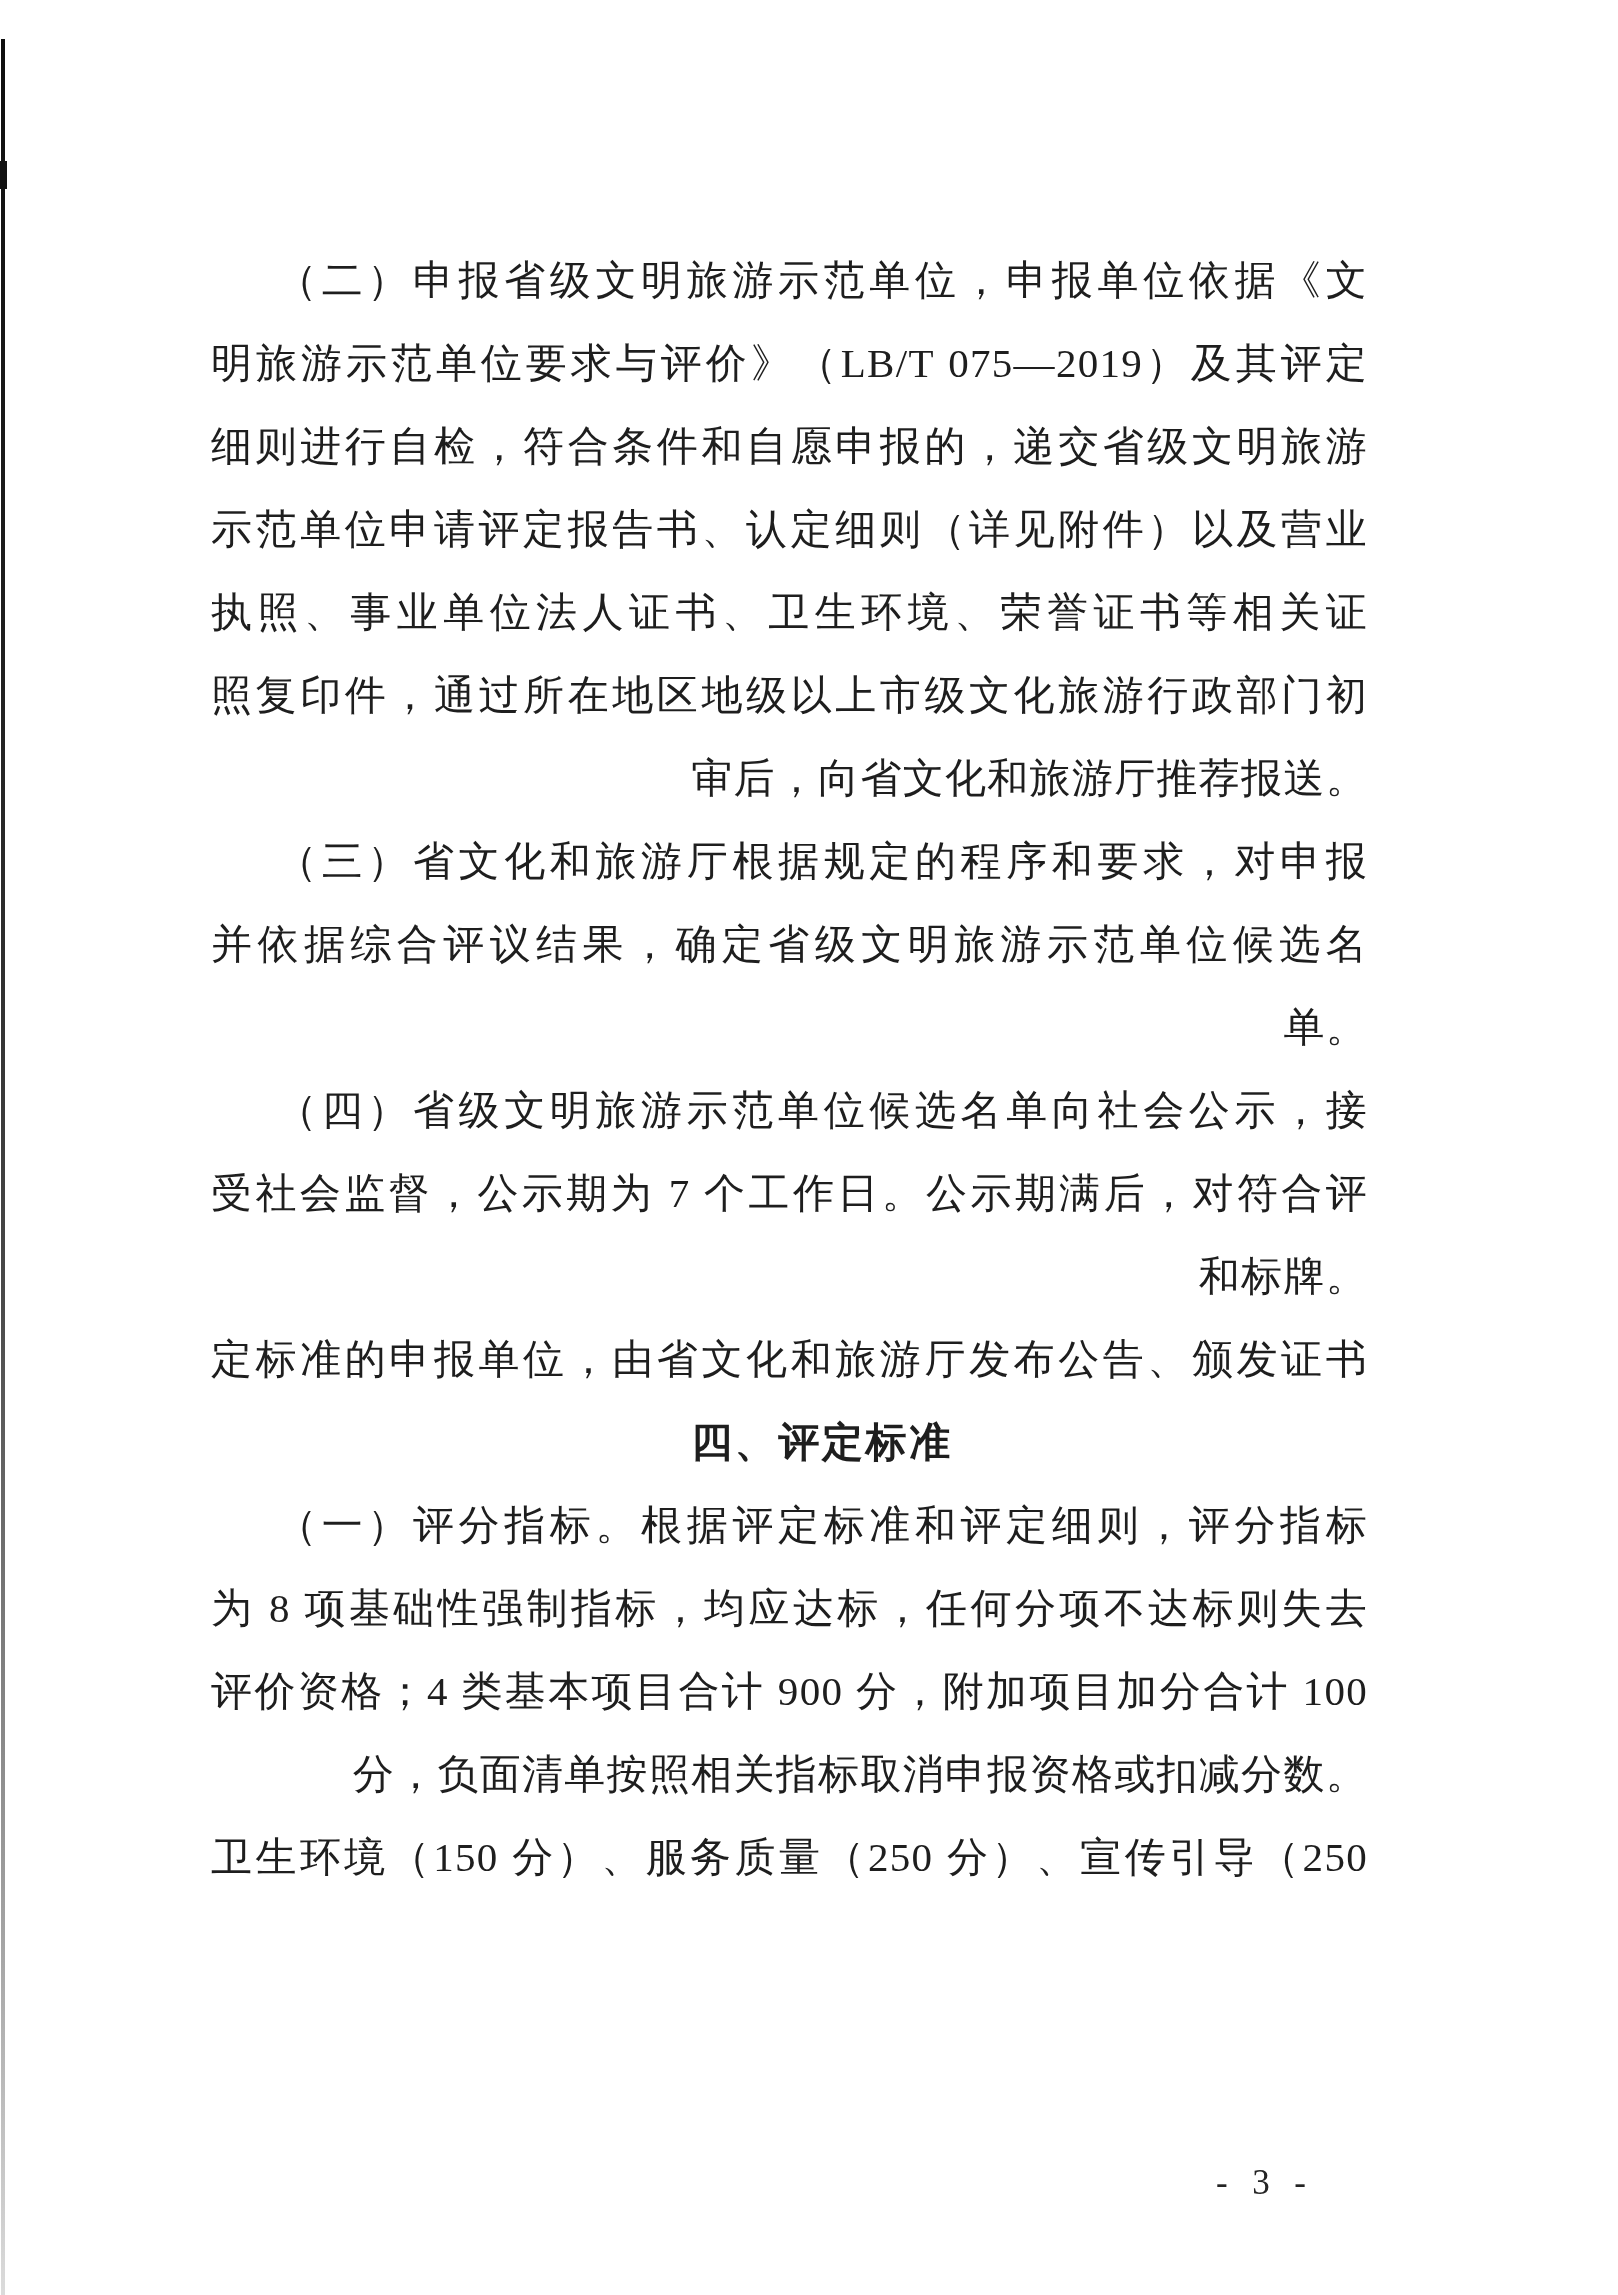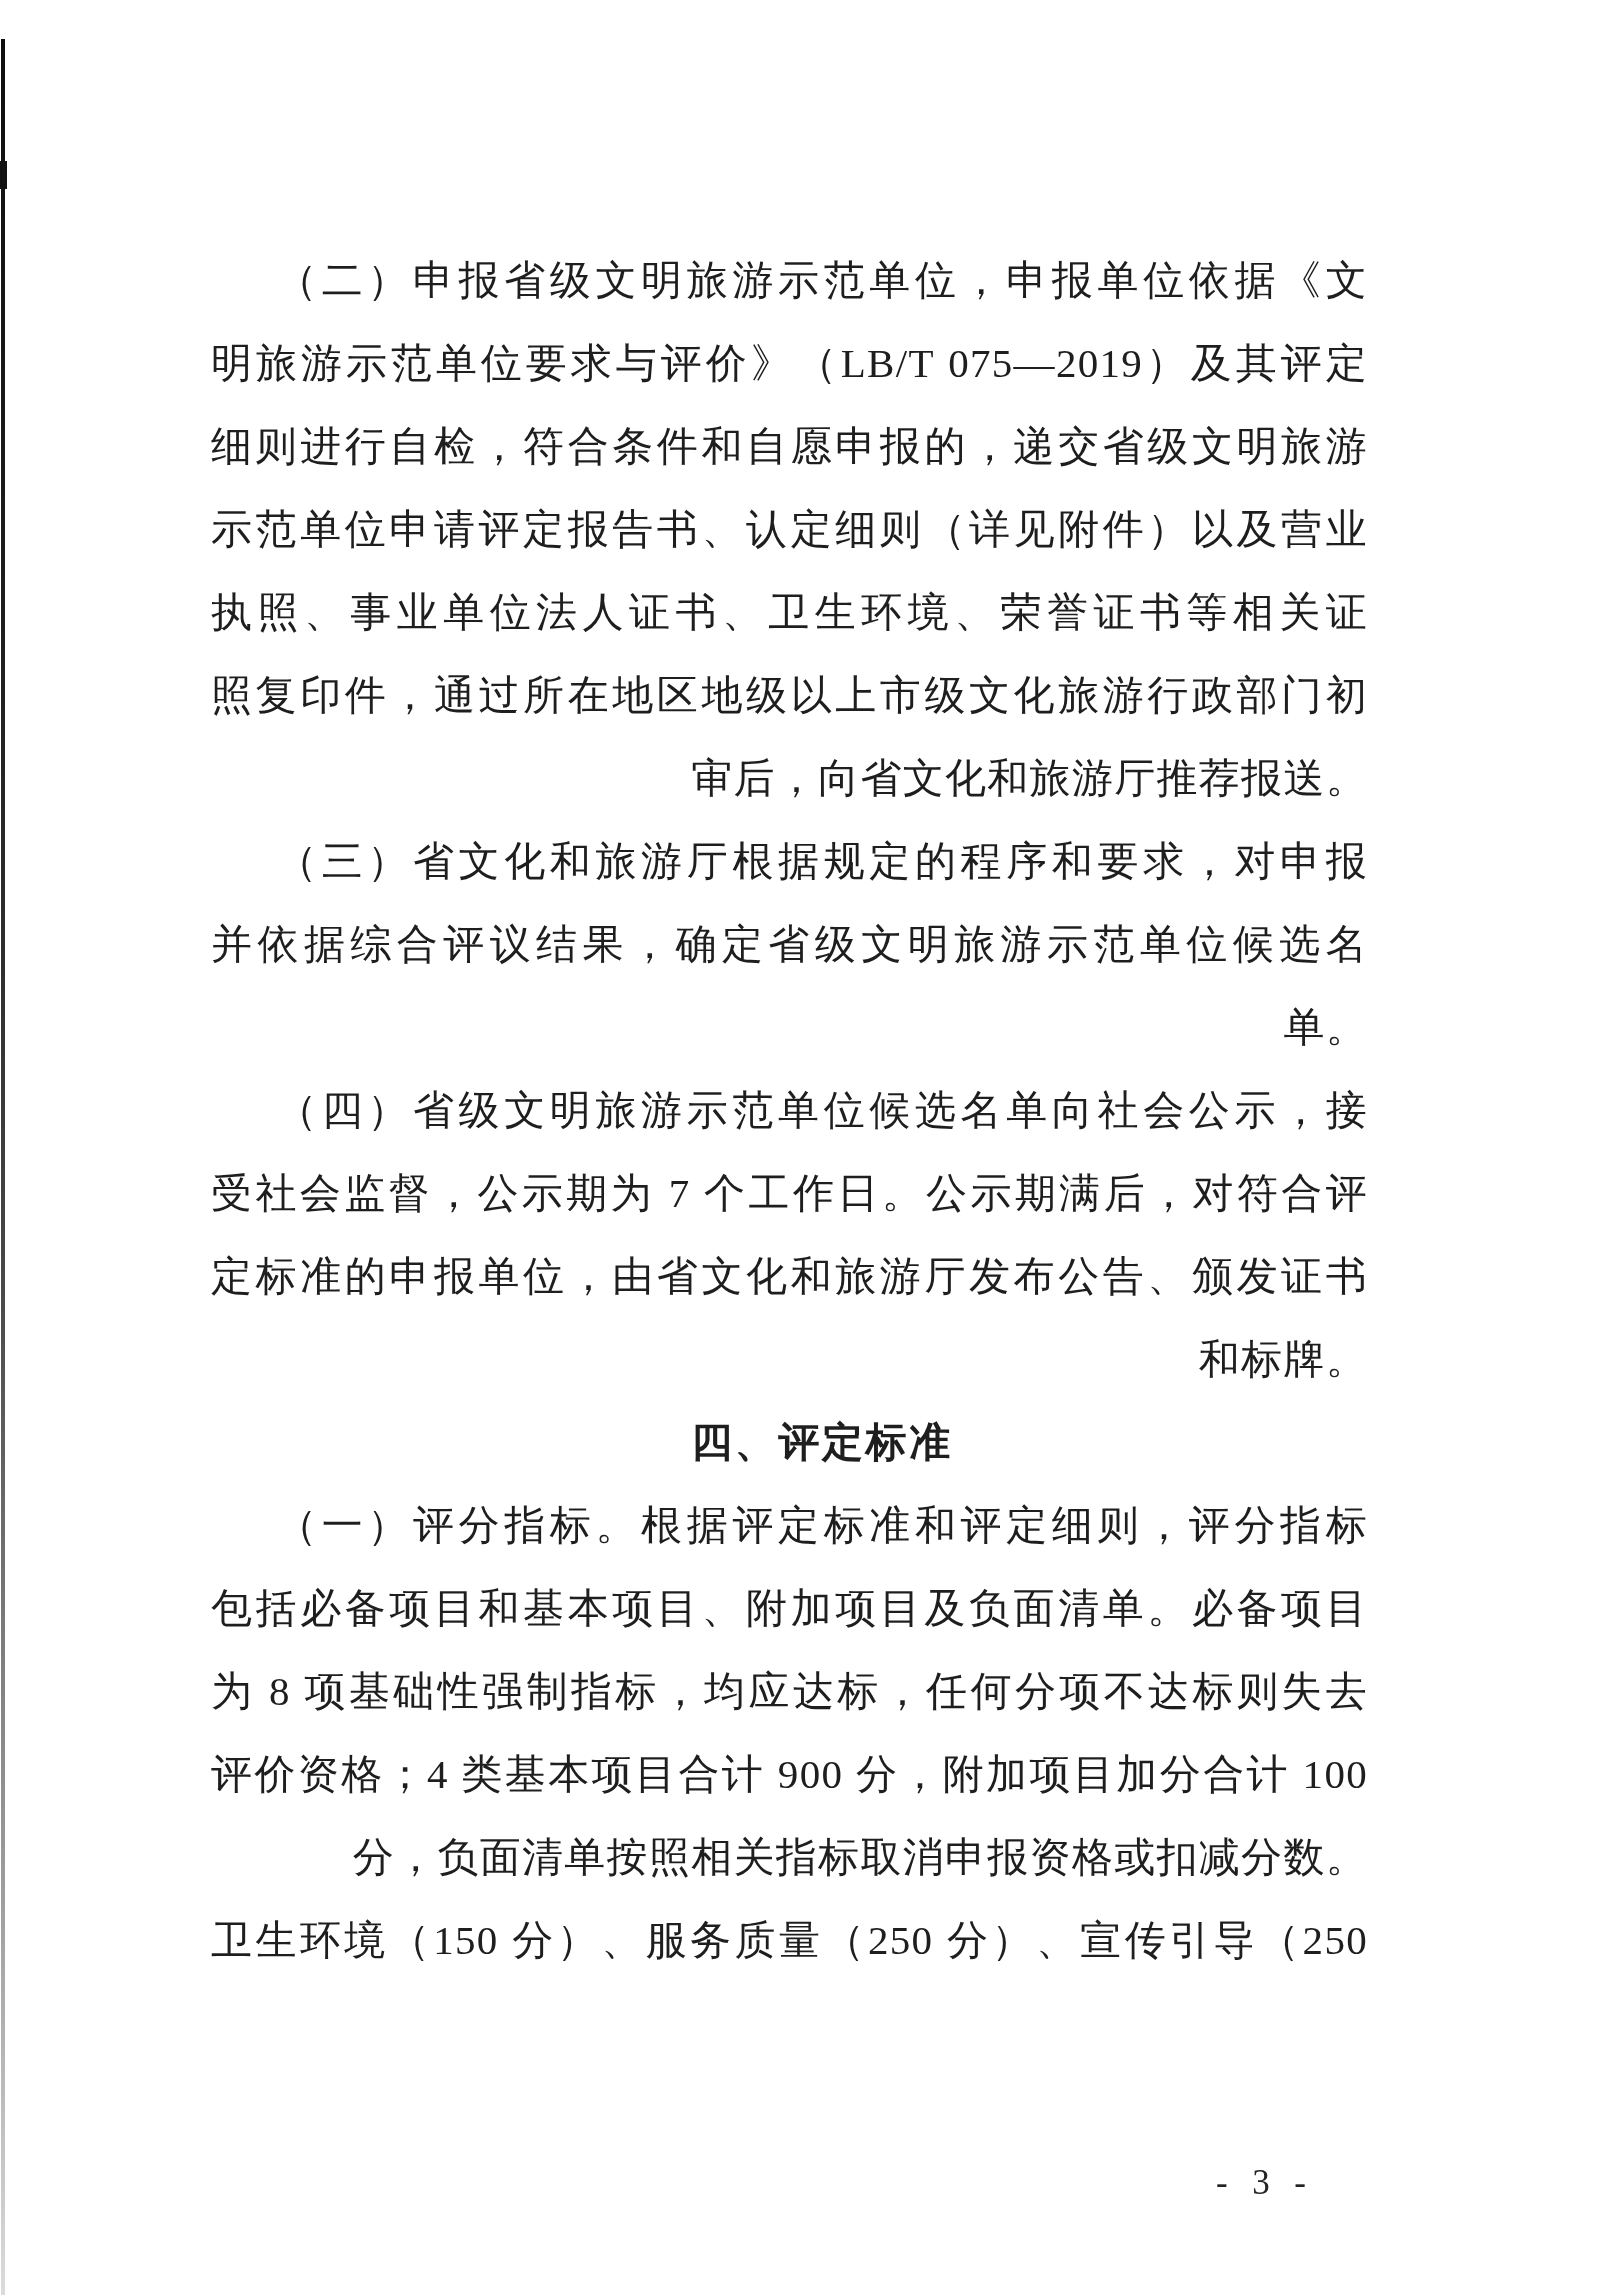--- a/index.html
+++ b/index.html
@@ -90,25 +90,24 @@
     <p class="line">细则进行自检，符合条件和自愿申报的，递交省级文明旅游</p>
     <p class="line">示范单位申请评定报告书、认定细则（详见附件）以及营业</p>
     <p class="line">执照、事业单位法人证书、卫生环境、荣誉证书等相关证</p>
     <p class="line">照复印件，通过所在地区地级以上市级文化旅游行政部门初</p>
     <p class="line end">审后，向省文化和旅游厅推荐报送。</p>
     <p class="line i">（三）省文化和旅游厅根据规定的程序和要求，对申报</p>
     <p class="line">并依据综合评议结果，确定省级文明旅游示范单位候选名</p>
     <p class="line end">单。</p>
     <p class="line i">（四）省级文明旅游示范单位候选名单向社会公示，接</p>
     <p class="line">受社会监督，公示期为 7 个工作日。公示期满后，对符合评</p>
+    <p class="line end">和标牌。</p>
     <p class="line">定标准的申报单位，由省文化和旅游厅发布公告、颁发证书</p>
-    <p class="line end">和标牌。</p>
     <p class="line h i">四、评定标准</p>
     <p class="line i">（一）评分指标。根据评定标准和评定细则，评分指标</p>
-    <p class="line">包括必备项目和基本项目、附加项目及负面清单。必备项目</p>
     <p class="line">为 8 项基础性强制指标，均应达标，任何分项不达标则失去</p>
     <p class="line">评价资格；4 类基本项目合计 900 分，附加项目加分合计 100</p>
     <p class="line end">分，负面清单按照相关指标取消申报资格或扣减分数。</p>
     <p class="line">卫生环境（150 分）、服务质量（250 分）、宣传引导（250</p>
   </main>
 
   <div class="page-number">- 3 -</div>
 
 </div>
 

